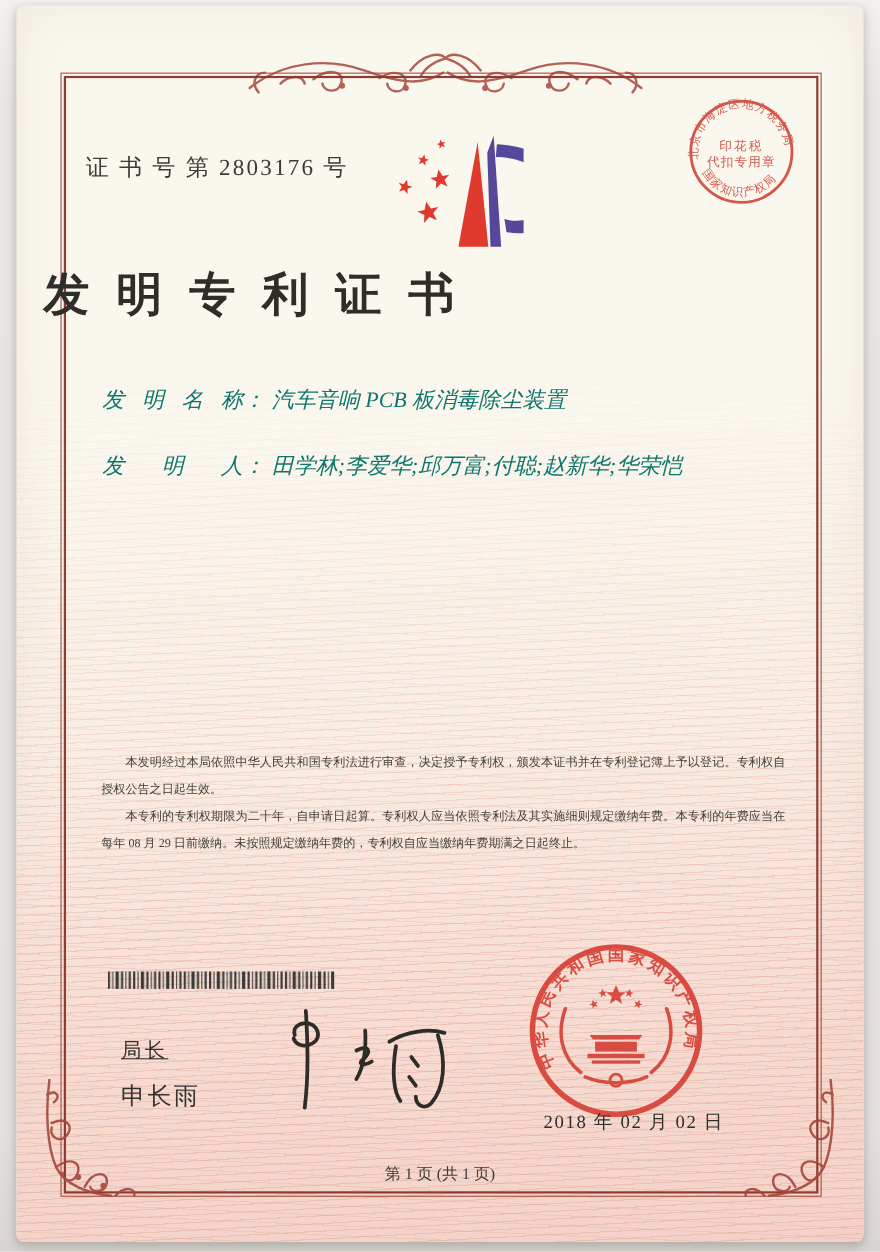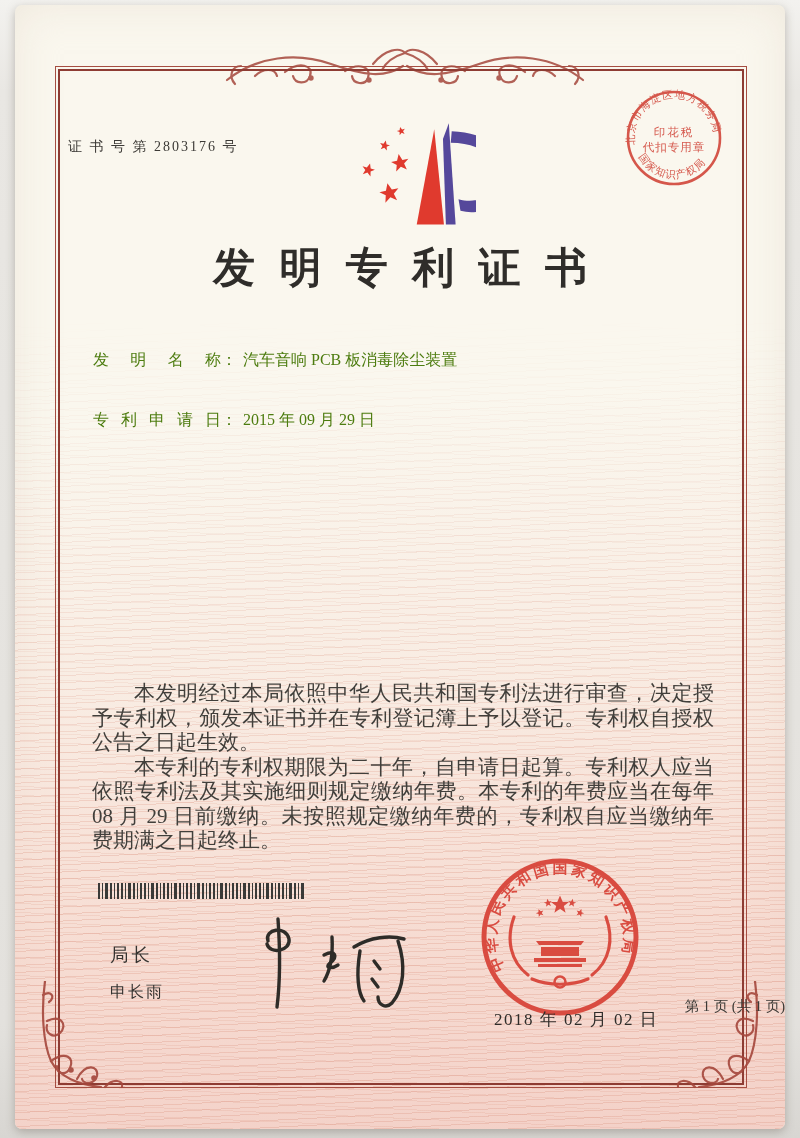--- a/index.html
+++ b/index.html
@@ -34,43 +34,43 @@
   .frame{
     position:absolute;left:40px;top:61px;width:690px;height:1020px;
     border:1px solid #a64d41;
   }
   .frame-inner{position:absolute;inset:2px;border:2px solid #8e3c33;}
   .ornament-top{position:absolute;left:210px;top:33px;width:360px;height:64px;opacity:.85;}
   .corner{position:absolute;width:100px;height:110px;opacity:.9;}
   .corner.left{left:22px;top:976px;}
   .corner.right{left:648px;top:976px;transform:scaleX(-1);}
   .certno{
-    position:absolute;left:53px;top:133px;
-    font-size:14px;color:#3c3a36;letter-spacing:2px;
+    position:absolute;left:63px;top:133px;
+    font-size:21px;color:#3c3a36;letter-spacing:2px;
   }
   .logo{position:absolute;left:325px;top:103px;width:136px;height:124px;}
   .taxstamp{position:absolute;left:609px;top:83px;width:100px;height:100px;opacity:.92;}
   .title{
     position:absolute;left:0;top:235px;width:100%;margin:0;
-    text-align:center;font-size:42px;font-weight:bold;color:#2f2d2a;
+    text-align:left;font-size:42px;font-weight:bold;color:#2f2d2a;
     letter-spacing:.58em;text-indent:.58em;
   }
   .fields{position:absolute;left:78px;top:345px;width:620px;}
-  .field-row{height:26px;margin-bottom:34px;font-size:16px;color:#4d7c0f;white-space:nowrap;}
+  .field-row{height:26px;margin-bottom:34px;font-size:20px;color:#0f766e;white-space:nowrap;font-style:italic;}
   .flabel{display:inline-block;width:128px;text-align:justify;text-align-last:justify;vertical-align:top;}
   .fcolon{display:inline-block;margin-right:6px;}
   .paras{position:absolute;left:77px;top:676px;width:622px;}
-  .paras p{margin:0;font-size:21px;line-height:24.5px;color:#413f3b;text-indent:2em;text-align:justify;}
+  .paras p{margin:0;font-size:11px;line-height:24.5px;color:#413f3b;text-indent:2em;text-align:justify;}
   .barcode{position:absolute;left:83px;top:878px;width:206px;height:16px;}
-  .role{position:absolute;left:95px;top:937px;font-size:18.5px;color:#353330;letter-spacing:3px;}
-  .signname{position:absolute;left:95px;top:977px;font-size:16px;color:#353330;letter-spacing:2px;}
+  .role{position:absolute;left:95px;top:937px;font-size:18.5px;color:#353330;letter-spacing:3px;text-decoration:underline;}
+  .signname{position:absolute;left:95px;top:977px;font-size:22px;color:#353330;letter-spacing:2px;}
   .signature{position:absolute;left:205px;top:898px;width:195px;height:112px;}
   .seal{position:absolute;left:463px;top:850px;width:164px;height:164px;opacity:.95;}
   .sealdate{position:absolute;left:479px;top:1003px;font-size:17px;color:#2f2d2a;letter-spacing:1.5px;}
-  .footer{position:absolute;left:0;top:992px;width:100%;text-align:right;font-size:14.5px;color:#3c3a36;font-family:Liberation Serif, serif;}
+  .footer{position:absolute;left:0;top:1053px;width:100%;text-align:center;font-size:14.5px;color:#3c3a36;font-family:Liberation Serif, serif;}
   .stamp-red{fill:#d24a3e;}
   .seal-red{fill:#d8453a;}
 </style>
 </head>
 <body>
 
 <div class="paper">
   <div class="tint"></div>
   <div class="guilloche"></div>
 
@@ -162,21 +162,21 @@
     </text>
   </svg>
 
   <h1 class="title">发明专利证书</h1>
 
   <div class="fields">
     <div class="field-row">
       <span class="flabel">发明名称</span><span class="fcolon">：</span><span class="fvalue">汽车音响 PCB 板消毒除尘装置</span>
     </div>
     <div class="field-row">
-      <span class="flabel">专利申请日</span><span class="fcolon">：</span><span class="fvalue">2015 年 09 月 29 日</span>
+      <span class="flabel">发明人</span><span class="fcolon">：</span><span class="fvalue">田学林;李爱华;邱万富;付聪;赵新华;华荣恺</span>
     </div>
   </div>
 
   <div class="paras">
     <p>本发明经过本局依照中华人民共和国专利法进行审查，决定授予专利权，颁发本证书并在专利登记簿上予以登记。专利权自授权公告之日起生效。</p>
     <p>本专利的专利权期限为二十年，自申请日起算。专利权人应当依照专利法及其实施细则规定缴纳年费。本专利的年费应当在每年 08 月 29 日前缴纳。未按照规定缴纳年费的，专利权自应当缴纳年费期满之日起终止。</p>
   </div>
 
   <svg class="barcode" viewBox="0 0 206 16" preserveAspectRatio="none">
     <defs>

